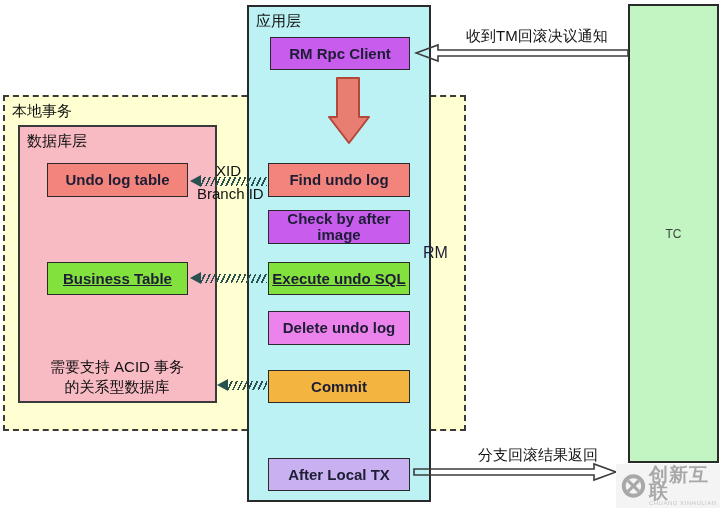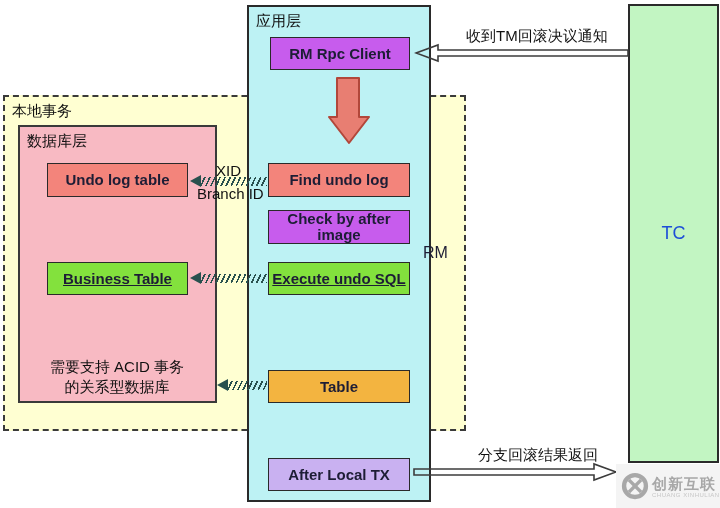--- a/index.html
+++ b/index.html
@@ -8,21 +8,21 @@
     font-family:"Liberation Sans", sans-serif;color:#111;
   }
   .abs{position:absolute;box-sizing:border-box;}
   
   .local-tx-box{left:3px;top:95px;width:463px;height:336px;background:#ffffd2;border:2px dashed #3a3a3a;}
   .db-layer-box{left:18px;top:125px;width:199px;height:278px;background:#f8bac3;border:2px solid #3a3a3a;}
   .app-box{left:247px;top:5px;width:184px;height:497px;background:#bdf2f4;border:2px solid #2a2a2a;}
   .tc-box{left:628px;top:4px;width:91px;height:459px;background:#c2f5c2;border:2px solid #2a2a2a;
           display:flex;align-items:center;justify-content:center;}
   .container-label{position:absolute;left:7px;top:5px;font-size:15px;font-weight:500;color:#111;white-space:nowrap;}
-  .tc-label{font-size:18px;font-weight:500;color:#1d4ed8;}
+  .tc-label{font-size:12px;font-weight:500;color:#404040;}
   
   .node{position:absolute;display:flex;align-items:center;justify-content:center;
         border:1.6px solid #2a2a2a;font-size:15px;font-weight:600;color:#1d1d35;
         text-align:center;line-height:16px;box-sizing:border-box;padding:1px 3px;}
   .salmon{background:#f3847b;}
   .greenbx{background:#83e13d;text-decoration:underline;}
   .purple{background:#c75ced;}
   .violet{background:#ec82ec;}
   .orange{background:#f3b440;}
   .lavender{background:#c9b1f1;}
@@ -48,21 +48,21 @@
               border-color:transparent #29514f transparent transparent;flex:none;}
   .hatch-band{flex:1;height:9px;margin-left:-2px;
     background:repeating-linear-gradient(115deg,#29514f 0px,#29514f 1.6px,rgba(0,0,0,0) 1.6px,rgba(0,0,0,0) 4.6px);}
   .hatch1{left:190px;top:175px;width:77px;}
   .hatch2{left:190px;top:272px;width:77px;}
   .hatch3{left:217px;top:379px;width:50px;}
   
   .watermark{left:616px;top:464px;width:104px;height:44px;background:#f4f4f4;
              display:flex;align-items:center;padding-left:5px;}
   .wm-text{margin-left:3px;}
-  .wm-brand{font-size:15px;font-weight:bold;color:#a8a8a8;letter-spacing:1px;line-height:17px;}
+  .wm-brand{font-size:19px;font-weight:bold;color:#a8a8a8;letter-spacing:1px;line-height:17px;}
   .wm-sub{font-size:6px;color:#c6c6c6;letter-spacing:0.5px;}
   svg{display:block;}
 </style>
 </head>
 <body>
 
 <div class="canvas">
 
   <div class="abs local-tx-box">
     <span class="container-label">本地事务</span>
@@ -97,22 +97,25 @@
 
   <div class="node salmon find-undo-log">
     <span>Find undo log</span>
   </div>
   <div class="node purple check-after">
     <span>Check by after image</span>
   </div>
   <div class="node greenbx execute-sql">
     <span>Execute undo SQL</span>
   </div>
+  <div class="node violet delete-undo">
+    <span>Delete undo log</span>
+  </div>
   <div class="node orange commit">
-    <span>Table</span>
+    <span>Commit</span>
   </div>
   <div class="node lavender after-local-tx">
     <span>After Local TX</span>
   </div>
 
   <div class="abs rm-label">RM</div>
 
   <div class="abs tc-box">
     <span class="tc-label">TC</span>
   </div>

